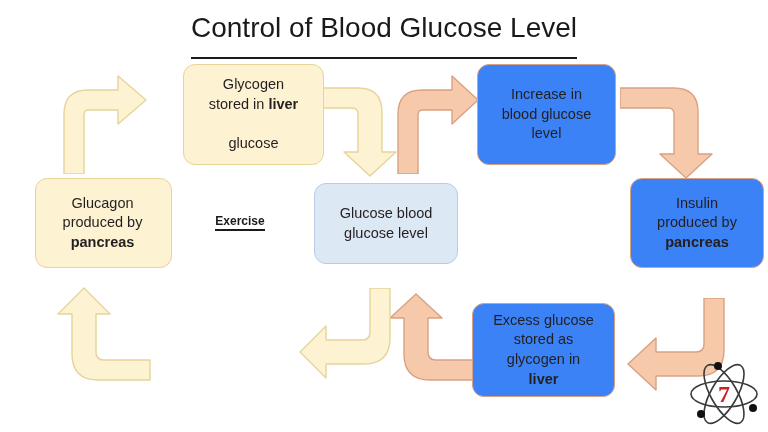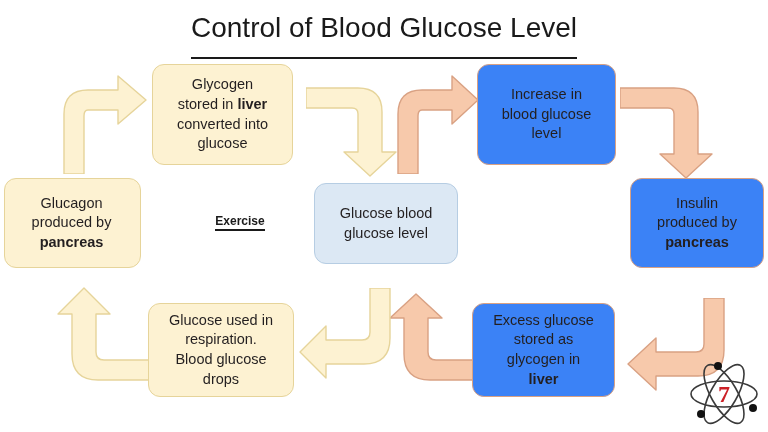--- a/index.html
+++ b/index.html
@@ -46,20 +46,21 @@
     justify-content: center;
     text-align: center;
     font-size: 14.5px;
     line-height: 1.35;
     color: #231f20;
     padding: 6px 8px;
   }
   .box-cream {
     background: #fdf2d2;
     border: 1px solid #e6d49a;
+    margin-left: 31px;
   }
   .box-salmon {
     background: #3b82f6;
     border: 1px solid #d9a183;
   }
   .box-blue {
     background: #dce8f4;
     border: 1px solid #b6cde3;
   }
   .box b { font-weight: bold; }
@@ -143,21 +144,21 @@
   <div class="arrow" style="left:48px; top:286px;">
     <svg width="104" height="96" viewBox="0 0 104 96">
       <path d="M102 94 L50 94 Q24 94 24 68 L24 28 L10 28 L36 2 L62 28 L48 28 L48 66 Q48 74 56 74 L102 74 Z" fill="#fdf2d2" stroke="#e6d49a" stroke-width="1.4" stroke-linejoin="round"></path>
     </svg>
   </div>
 
   <div class="box box-cream" style="left:152px; top:64px; width:141px; height:101px;">
     <div>
       <span>Glycogen</span><br>
       <span>stored in </span><b>liver</b><br>
-      <span>converted into</span><br>
+      <br>
       <span>glucose</span>
     </div>
   </div>
 
   <div class="box box-salmon" style="left:477px; top:64px; width:139px; height:101px;">
     <div>
       <span>Increase in</span><br>
       <span>blood glucose</span><br>
       <span>level</span>
     </div>
@@ -179,28 +180,20 @@
   </div>
 
   <div class="box box-salmon" style="left:630px; top:178px; width:134px; height:90px;border-radius:12px;">
     <div>
       <span>Insulin</span><br>
       <span>produced by</span><br>
       <b>pancreas</b>
     </div>
   </div>
 
-  <div class="box box-cream" style="left:148px; top:303px; width:146px; height:94px;">
-    <div>
-      <span>Glucose used in</span><br>
-      <span>respiration.</span><br>
-      <span>Blood glucose</span><br>
-      <span>drops</span>
-    </div>
-  </div>
 
   <div class="box box-salmon" style="left:472px; top:303px; width:143px; height:94px;">
     <div>
       <span>Excess glucose</span><br>
       <span>stored as</span><br>
       <span>glycogen in</span><br>
       <b>liver</b>
     </div>
   </div>
 

